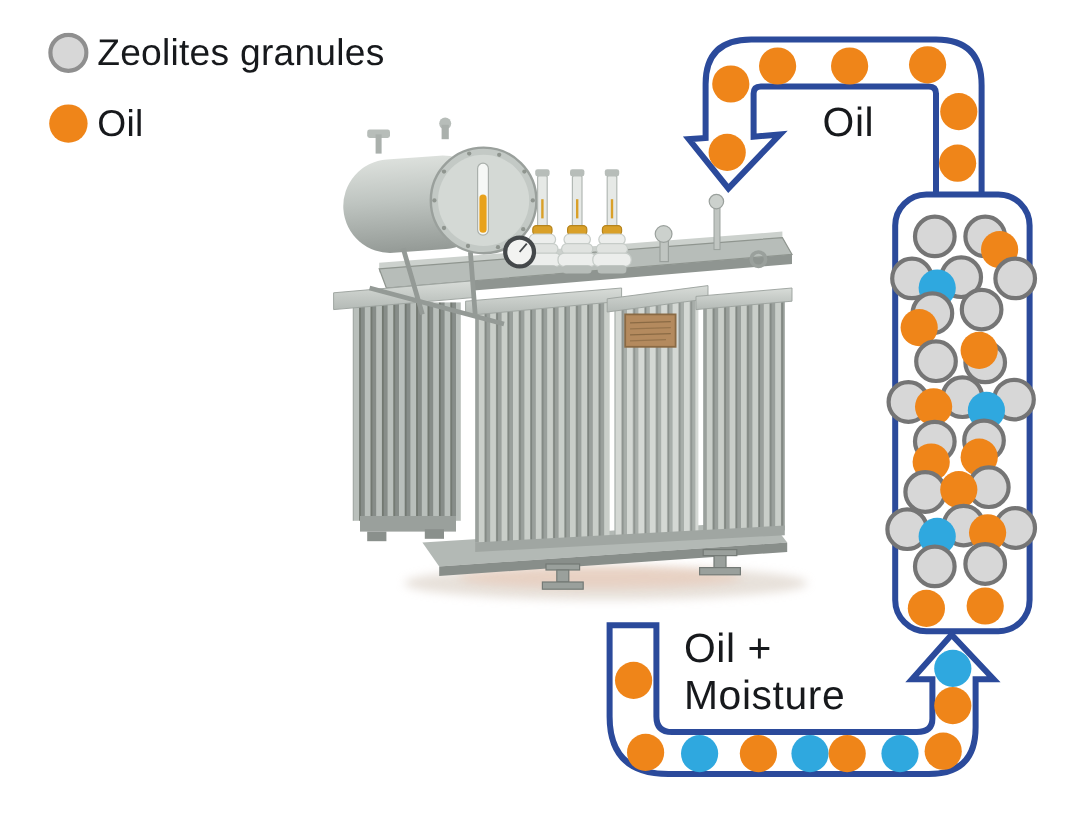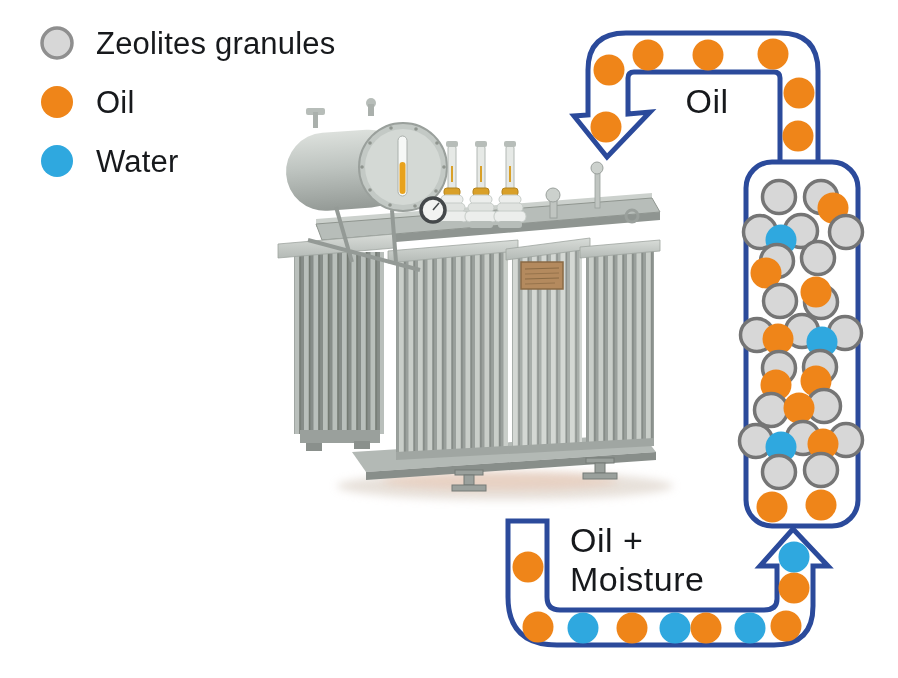--- a/index.html
+++ b/index.html
@@ -1,20 +1,20 @@
 <!DOCTYPE html>
 <html><head>
 <meta charset="utf-8">
 <style>
   html,body{margin:0;padding:0;background:#ffffff;}
   .stage{position:relative;width:898px;height:678px;background:#ffffff;overflow:hidden;
          font-family:"Liberation Sans","DejaVu Sans",sans-serif;}
   .scene{position:absolute;left:0;top:0;width:898px;height:678px;}
   .legend{position:absolute;left:40px;top:26px;display:flex;flex-direction:column;gap:23px;z-index:5;}
-  .legend-row{display:flex;align-items:flex-start;gap:22px;}
+  .legend-row{display:flex;align-items:center;gap:7px;}
   .legend-row svg{display:block;flex:0 0 auto;}
   .legend-label{font-size:31px;font-weight:500;color:#17191c;letter-spacing:.2px;white-space:nowrap;}
   .pipe-label{font-size:34px;font-weight:500;fill:#17191c;letter-spacing:.5px;
               font-family:"Liberation Sans","DejaVu Sans",sans-serif;}
 </style>
 </head>
 <body>
 
 <div class="stage">
 
@@ -23,26 +23,20 @@
       <svg width="34" height="34">
         <circle cx="17" cy="17" r="15" fill="#d7d7d7" stroke="#8f8f8f" stroke-width="3.5"></circle>
       </svg>
       <span class="legend-label">Zeolites granules</span>
     </div>
     <div class="legend-row">
       <svg width="34" height="34">
         <circle cx="17" cy="17" r="16" fill="#ef8519" stroke="none" stroke-width="0"></circle>
       </svg>
       <span class="legend-label">Oil</span>
-    </div>
-    <div class="legend-row">
-      <svg width="34" height="34">
-        <circle cx="17" cy="17" r="16" fill="#2fa8df" stroke="none" stroke-width="0"></circle>
-      </svg>
-      <span class="legend-label">Water</span>
     </div>
   </div>
 
   <svg class="scene" viewBox="0 0 898 678">
     <defs>
       <linearGradient id="cyl" x1="0" y1="0" x2="0" y2="1">
         <stop offset="0" stop-color="#dce0dc"></stop>
           <stop offset="0.45" stop-color="#bec4c0"></stop>
           <stop offset="1" stop-color="#949a96"></stop>
       </linearGradient>

